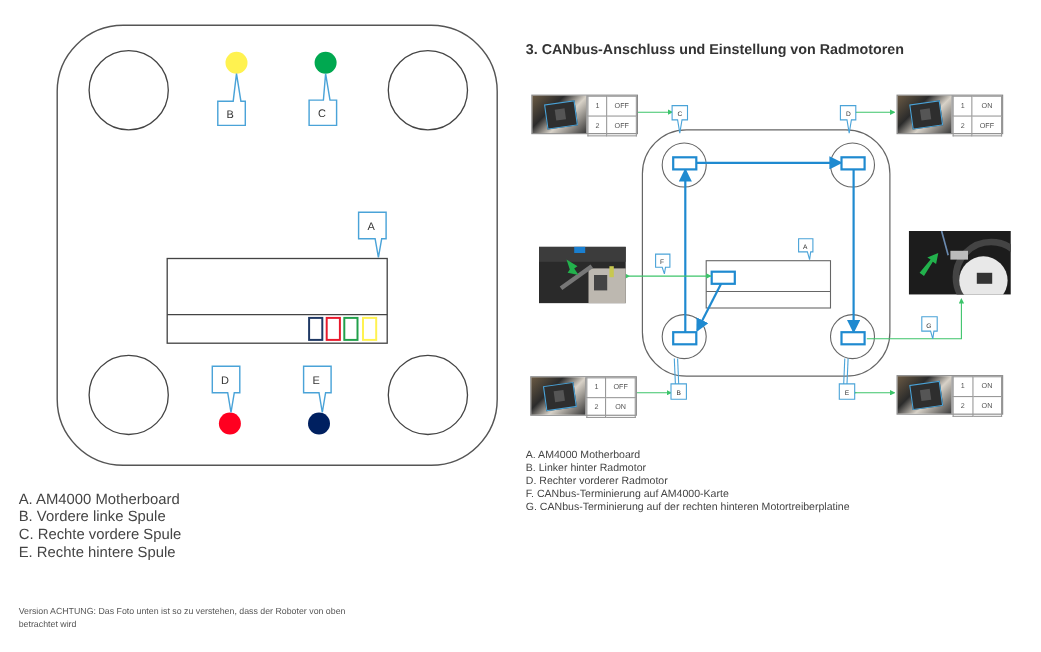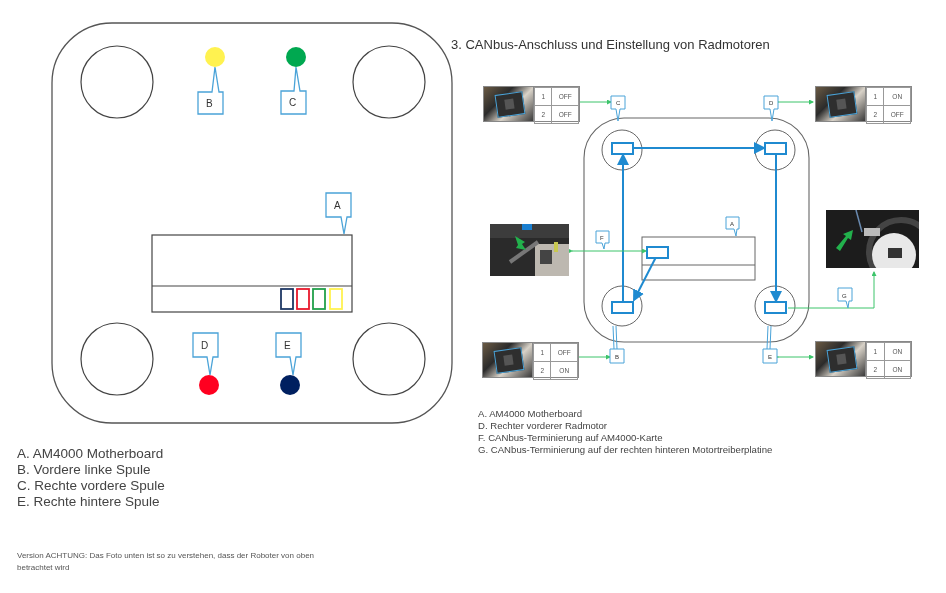--- a/index.html
+++ b/index.html
@@ -1,21 +1,21 @@
 <!DOCTYPE html>
 <html><head>
 <meta charset="utf-8">
 <style>
   html, body { margin: 0; padding: 0; background: #ffffff; }
   body { width: 946px; height: 593px; position: relative; overflow: hidden; font-family: "Liberation Sans", sans-serif; color: #333; }
   svg { position: absolute; left: 0; top: 0; }
   .left-legend { position: absolute; left: 17px; top: 446px; font-size: 13.5px; line-height: 16px; color: #444; }
   .left-legend div { white-space: nowrap; }
   .note { position: absolute; left: 17px; top: 550px; width: 320px; font-size: 8px; line-height: 12px; color: #555; }
-  .title { position: absolute; left: 451px; top: 37px; font-size: 13px; font-weight: normal; color: #333; white-space: nowrap; }
+  .title { position: absolute; left: 478px; top: 37px; font-size: 13px; font-weight: bold; color: #333; white-space: nowrap; }
   .right-legend { position: absolute; left: 478px; top: 408px; font-size: 9.6px; line-height: 12px; color: #444; }
   .right-legend div { white-space: nowrap; }
   .callout-label { font-family: "Liberation Sans", sans-serif; font-size: 10px; fill: #333; }
   .callout-label-sm { font-family: "Liberation Sans", sans-serif; font-size: 6px; fill: #333; }
   .dip { position: absolute; width: 95px; height: 34px; border: 1px solid #888; background: #fff; display: flex; }
   .dip .photo { width: 50px; height: 34px; background: linear-gradient(135deg,#6a5a44 0%,#2b2b2b 35%,#d8d2c8 60%,#3a3a3a 100%); position: relative; border-right: 1px solid #888; }
   .dip .photo .chip { position: absolute; left: 12px; top: 6px; width: 26px; height: 21px; background: #2e2e2e; border: 1.5px solid #4aa3d8; transform: rotate(-8deg); }
   .dip .photo .chip::after { content: ""; position: absolute; left: 8px; top: 5px; width: 9px; height: 10px; background: #555; }
   .dip table { border-collapse: collapse; font-size: 6.5px; color: #555; }
   .dip td { border: 1px solid #999; text-align: center; height: 15px; }
@@ -245,16 +245,17 @@
     <circle cx="68" cy="45" r="22" fill="#e8e8e8"></circle>
     <rect x="62" y="38" width="14" height="10" fill="#333"></rect>
     <rect x="38" y="18" width="16" height="8" fill="#bbb"></rect>
     <line x1="30" y1="0" x2="36" y2="22" stroke="#6a8ab0" stroke-width="1.5"></line>
     <path d="M10,38 L20,26 L17,24 L27,20 L25,30 L22,28 L14,41 Z" fill="#22b14c"></path>
   </svg>
 </div>
 
 <div class="right-legend">
   <div>A. AM4000 Motherboard</div>
+  <div>B. Linker hinter Radmotor</div>
   <div>D. Rechter vorderer Radmotor</div>
   <div>F. CANbus-Terminierung auf AM4000-Karte</div>
   <div>G. CANbus-Terminierung auf der rechten hinteren Motortreiberplatine</div>
 </div>
 
 </body></html>

